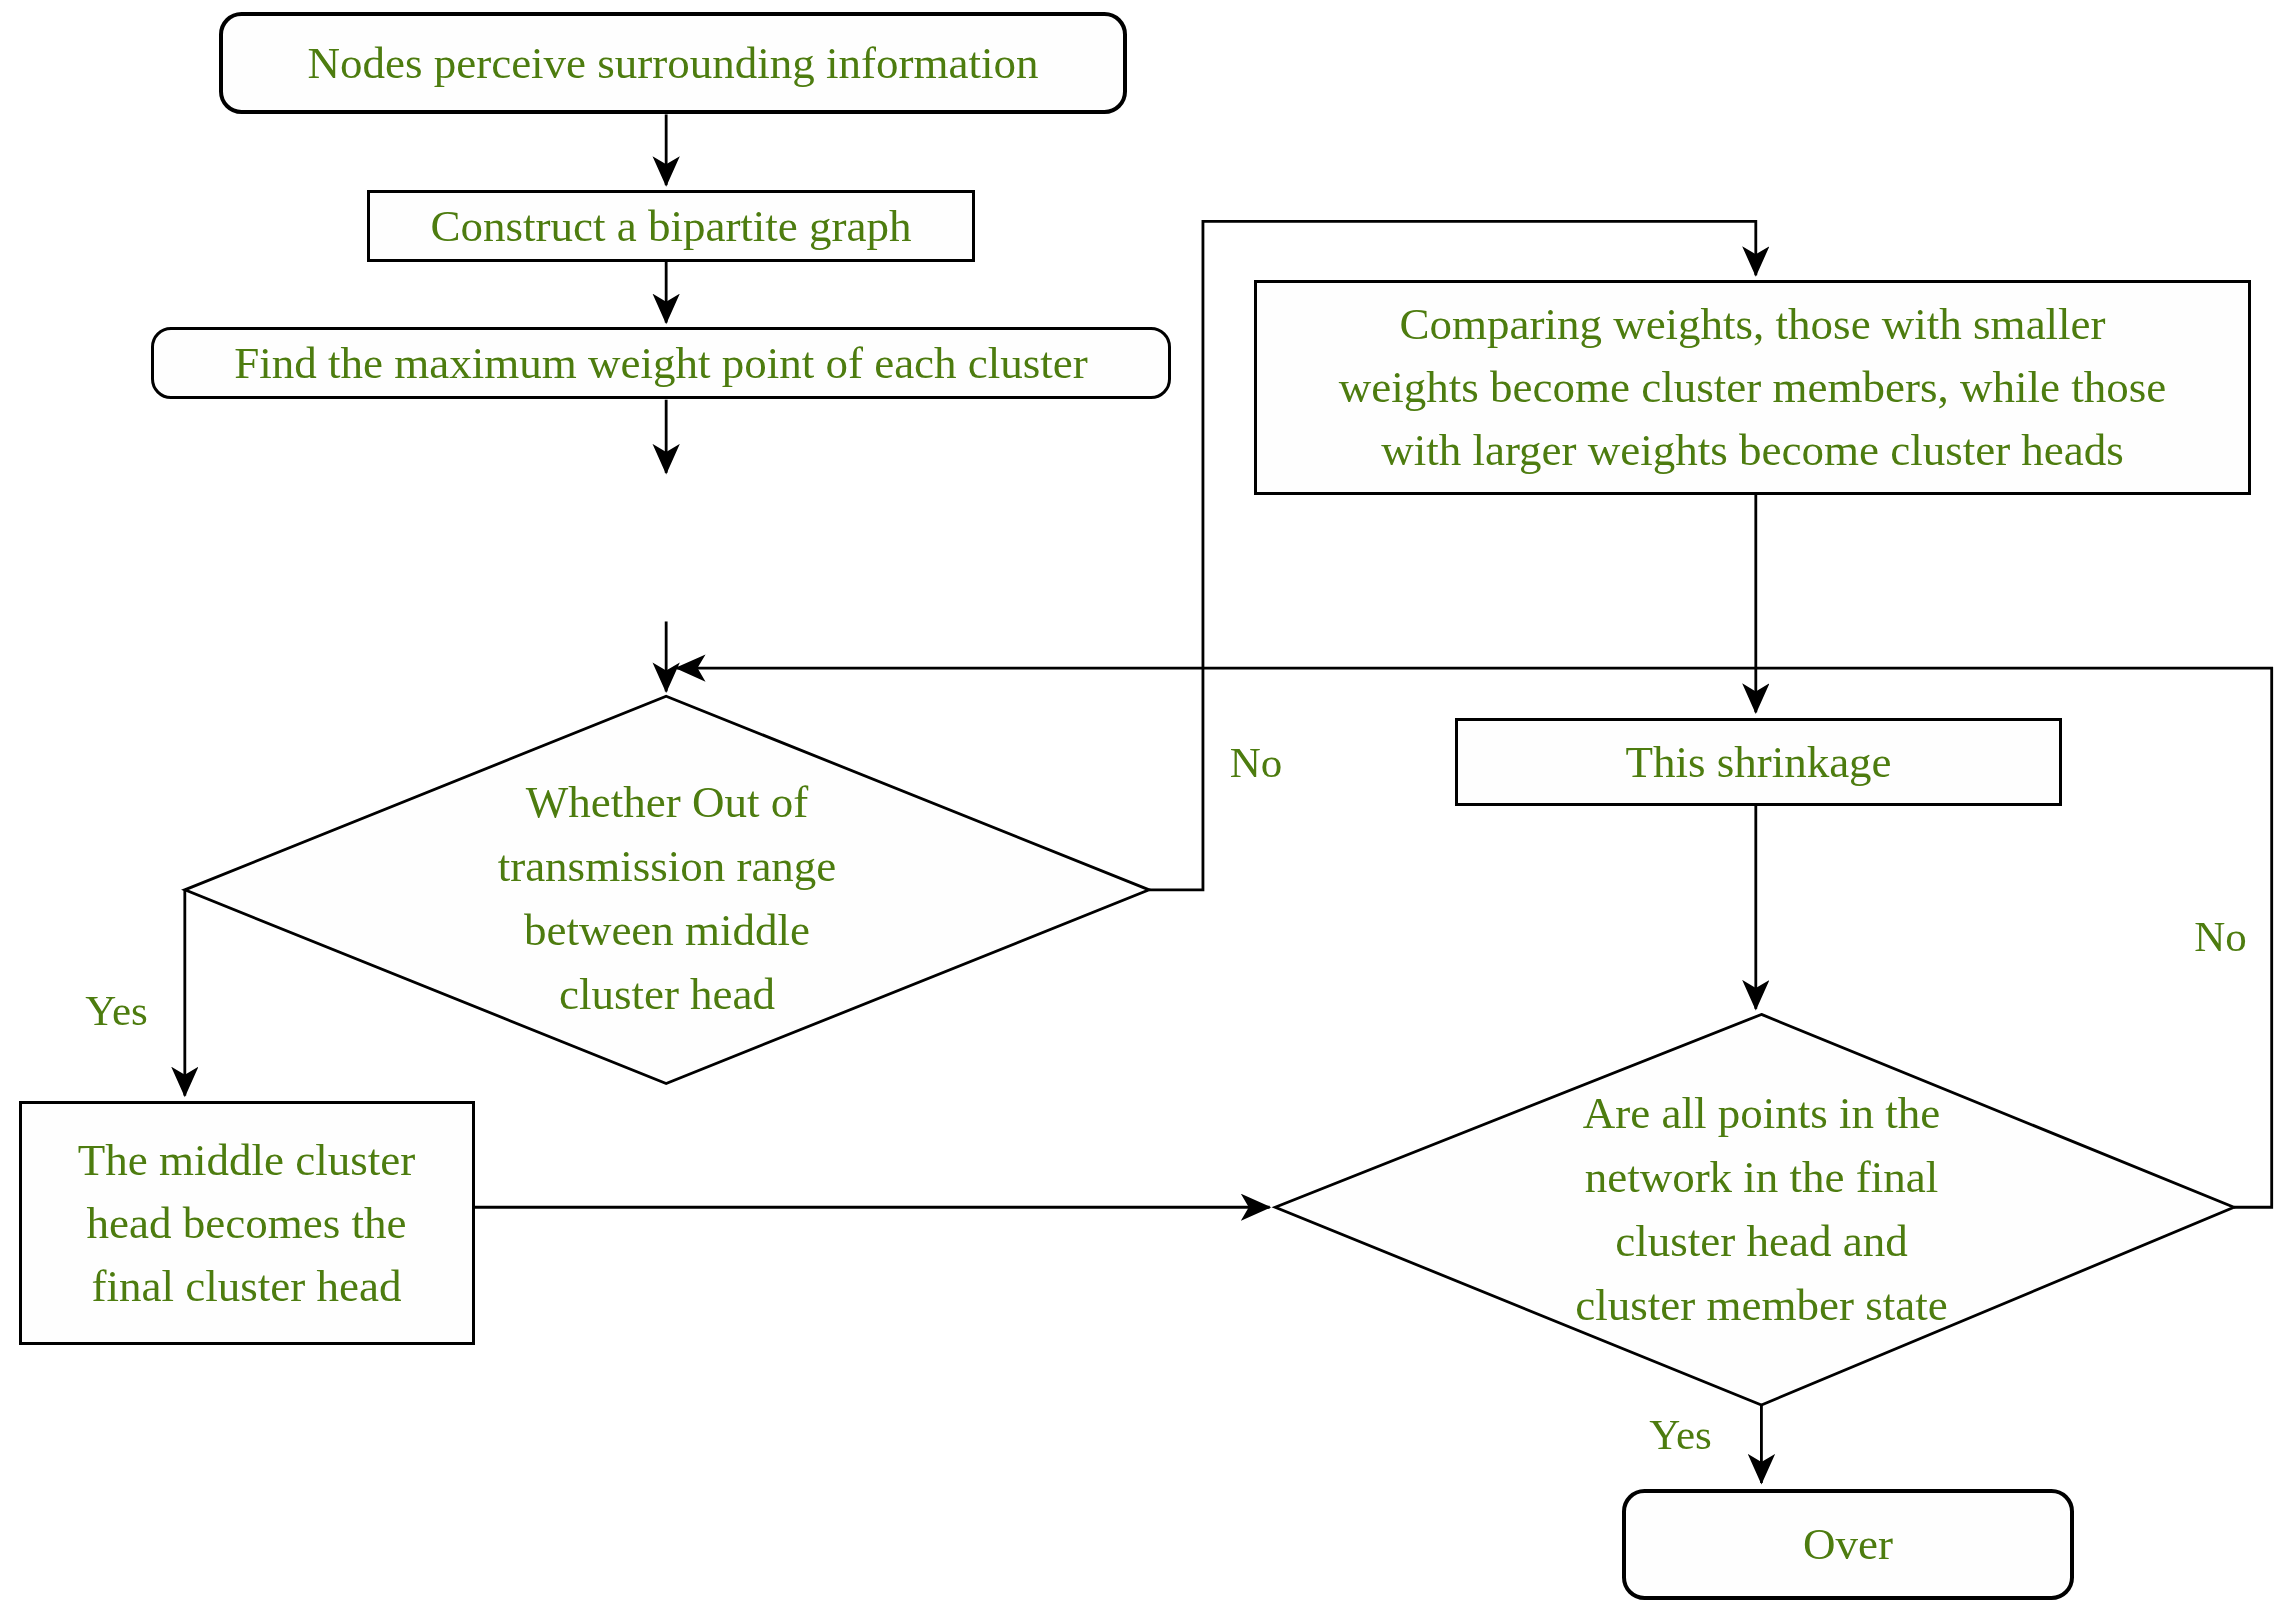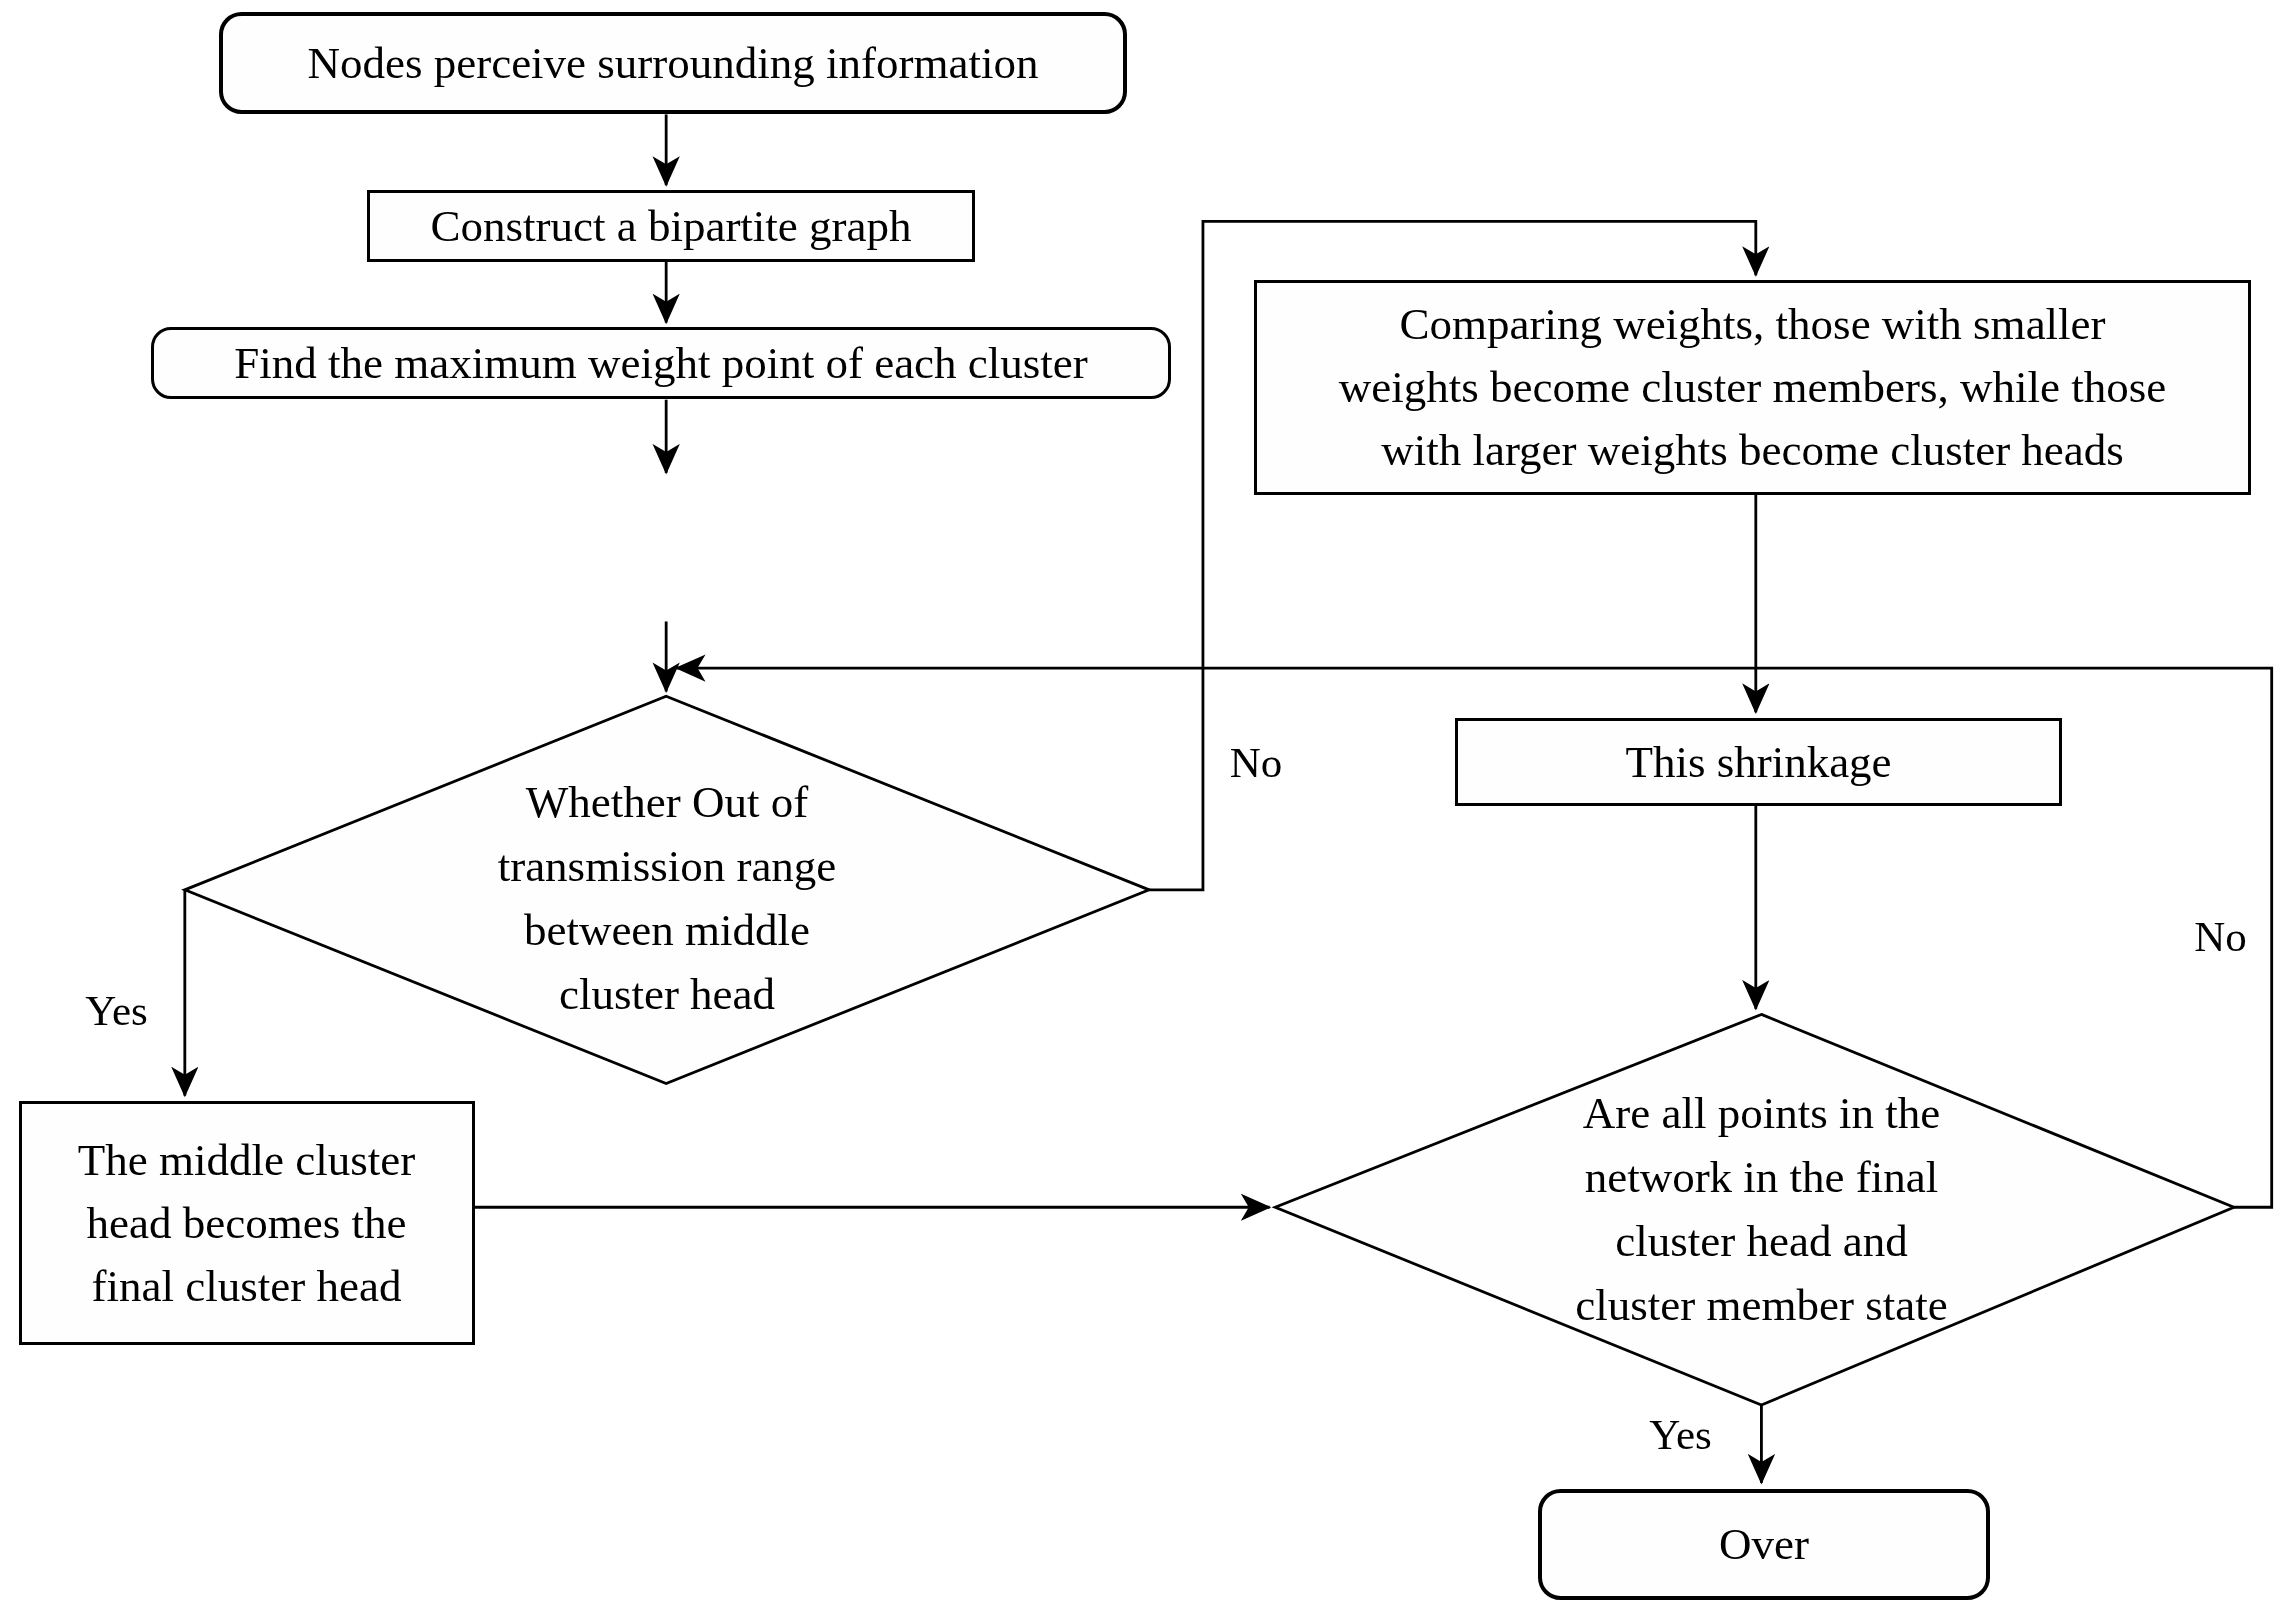--- a/index.html
+++ b/index.html
@@ -6,21 +6,21 @@
     margin: 0;
     padding: 0;
     background: #ffffff;
   }
   #canvas {
     position: relative;
     width: 2295px;
     height: 1615px;
     background: #ffffff;
     font-family: "Liberation Serif", "DejaVu Serif", serif;
-    color: #000000;
+    color: #4d7c0f;
     overflow: hidden;
   }
   #connector-layer {
     position: absolute;
     left: 0; top: 0;
     width: 2295px;
     height: 1615px;
   }
   .node {
     position: absolute;
@@ -125,21 +125,21 @@
 weights become cluster members, while those
 with larger weights become cluster heads</div>
 
   <div class="node" style="left:1455px; top:718px; width:607px; height:88px;">This shrinkage</div>
 
   <div class="diamond-text" style="left:1400px; top:1082px; width:723px; height:254px;">Are all points in the
 network in the final
 cluster head and
 cluster member state</div>
 
-  <div class="node rounded" style="left:1538px; top:1489px; width:452px; height:111px;">Over</div>
+  <div class="node rounded" style="left:1622px; top:1489px; width:452px; height:111px;">Over</div>
 
   <div class="edge-label" style="left:56px; top:987px; width:121px;">Yes</div>
 
   <div class="edge-label" style="left:1212px; top:739px; width:88px;">No</div>
 
   <div class="edge-label" style="left:2166px; top:913px; width:109px;">No</div>
 
   <div class="edge-label" style="left:1620px; top:1411px; width:121px;">Yes</div>
 
 </div>

